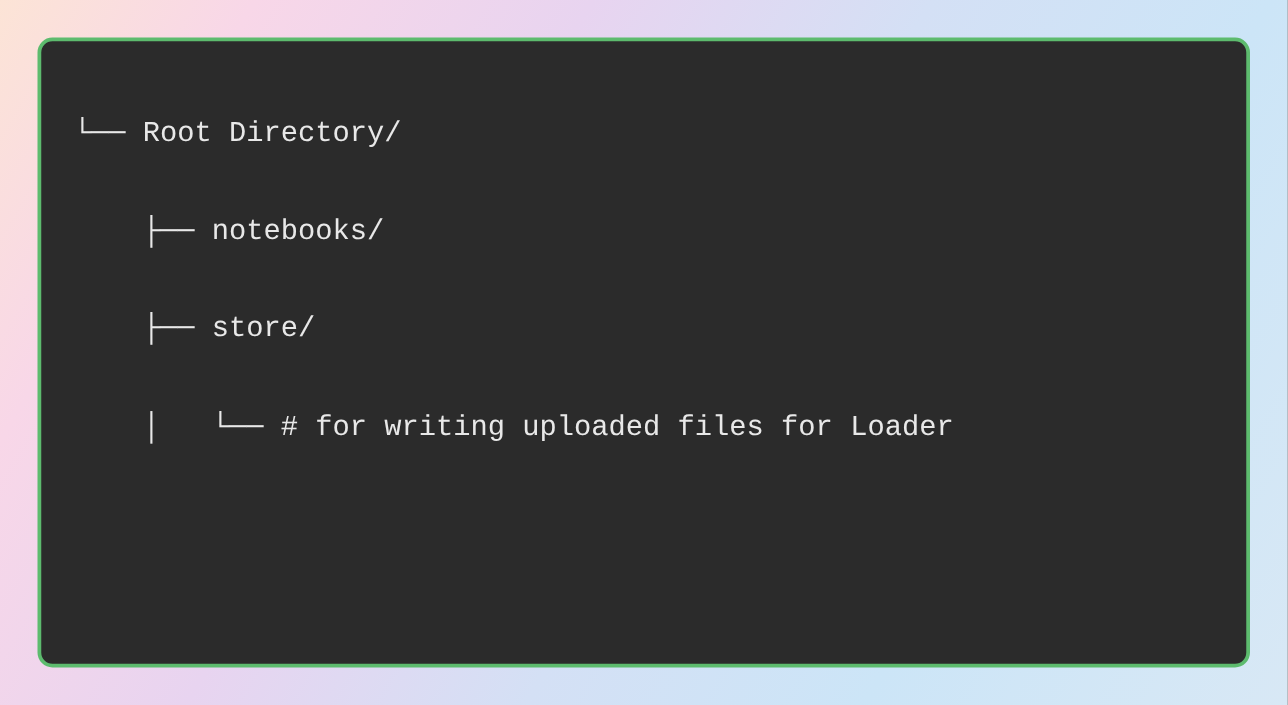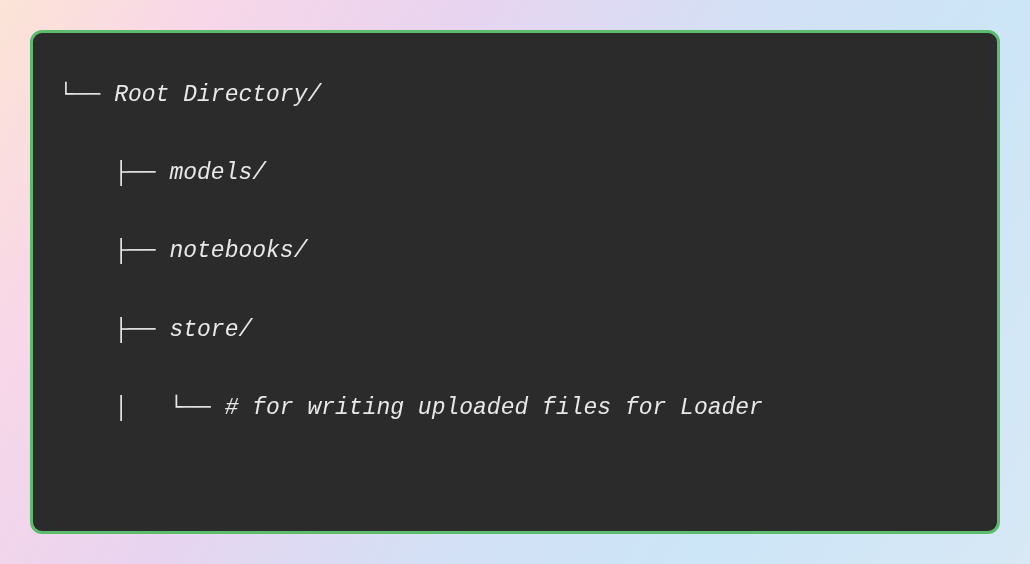--- a/index.html
+++ b/index.html
@@ -12,39 +12,37 @@
       height: 564px;
       background: linear-gradient(120deg, #fce4d6 0%, #f8d7e8 15%, #e8d4f0 35%, #d4e0f5 55%, #cce5f7 75%, #d8e8f5 100%);
       padding: 30px;
       font-family: 'Consolas', 'Monaco', 'Courier New', monospace;
       overflow: hidden;
     }
     .terminal-panel {
       background: #2b2b2b;
       border: 3px solid #5dbb6e;
       border-radius: 12px;
-      padding: 4px 26px;
+      padding: 16px 26px;
       width: 100%;
       height: 100%;
       color: #e8e8e8;
       font-size: 23px;
       line-height: 1.7;
       white-space: pre;
-      font-style: italic;
     }
     .tree-line {
       font-family: 'Consolas', 'Monaco', 'Courier New', monospace;
     }
   </style>
 </head>
 <body>
 
 <div class="terminal-panel">
 <div class="tree-line">└── Root Directory/</div>
-<div class="tree-line">    ├── models/</div>
 <div class="tree-line">    ├── notebooks/</div>
 <div class="tree-line">    ├── store/</div>
 <div class="tree-line">    │   └── # for writing uploaded files for Loader</div>
 
 
 
 
 </div>
 
 </body></html>

